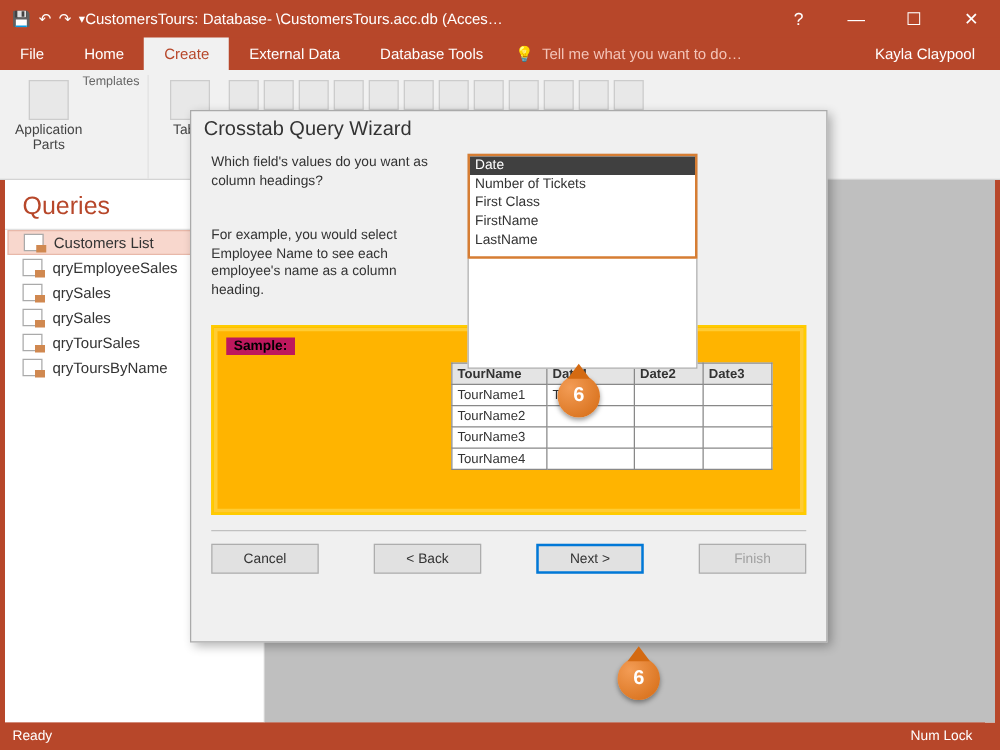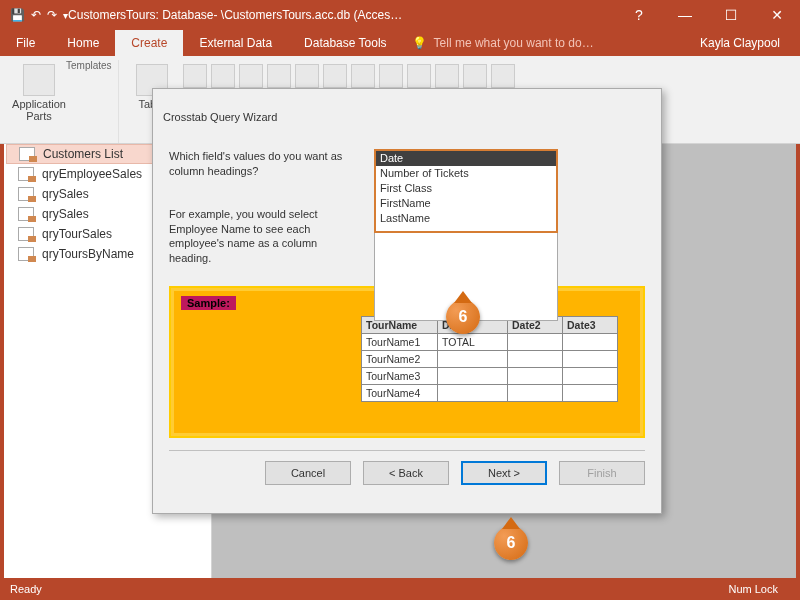--- a/index.html
+++ b/index.html
@@ -27,38 +27,38 @@
   .navpane { width: 208px; border-right: 1px solid #d4d4d4; background: #fff; display: flex; flex-direction: column; }
   .navpane h2 { font-size: 20px; font-weight: 400; color: #b7472a; padding: 10px 14px 6px 14px; border-bottom: 1px solid #e1e1e1; display:flex; justify-content:space-between; align-items:center;}
   .navpane h2 .arrow{font-size:11px;color:#888;}
   .navpane .item { display: flex; align-items: center; gap: 8px; padding: 3px 14px; font-size: 12px; color: #333; white-space: nowrap; overflow: hidden; }
   .navpane .item.sel { background: #f8d7cd; border: 1px solid #e8b8a9; margin: 0 2px; padding: 2px 12px; }
   .navpane .item .qico { width: 16px; height: 14px; background: linear-gradient(#fff,#fff); border: 1px solid #aaa; position: relative; }
   .navpane .item .qico::after { content:""; position:absolute; width:8px; height:6px; background:#d08850; bottom:-2px; right:-3px; }
   .doc-area { flex:1; background:#bfbfbf; }
   .statusbar { position: absolute; bottom: 0; left: 0; right: 12px; height: 22px; background: #b7472a; color: #fff; font-size: 11px; display: flex; align-items: center; padding: 0 10px; justify-content: space-between; }
   .wizard { position: absolute; top: 88px; left: 152px; width: 510px; height: 426px; background: #f0f0f0; border: 1px solid #aaa; box-shadow: 3px 3px 8px rgba(0,0,0,0.3); display: flex; flex-direction: column; font-size: 11px; color: #333; }
-  .wizard .wiztitle { padding: 22px 10px; font-size: 11px; }
+  .wizard .wiztitle { padding: 6px 10px; font-size: 16px; }
   .wizard .wizbody { flex: 1; padding: 4px 16px 0 16px; display: flex; flex-direction: column; }
   .wizard .toprow { display: flex; gap: 20px; }
   .wizard .instructions { width: 185px; line-height: 1.35; }
   .wizard .instructions .q { margin-bottom: 28px; }
   .wizard .fieldlist { flex: 1; border: 2px solid #d67d33; height: 84px; background: #fff; font-size: 11px; overflow: hidden; position: relative; }
   .wizard .fieldlist .fitem { padding: 0 4px; line-height: 15px; }
   .wizard .fieldlist .fitem.sel { background: #404040; color: #fff; }
   .wizard .sample { margin-top: 20px; border: 2px solid #ffcc00; background: #ffb400; padding: 8px 10px 18px 10px; height: 152px; box-shadow: inset 0 0 0 3px #ffcc33; }
   .wizard .sample .lbl { background: #be185d; color: #000; padding: 1px 6px; display: inline-block; font-size: 11px; font-weight: bold; }
   .wizard .sample table { border-collapse: collapse; background: #fff; margin-left: 180px; margin-top: 6px; font-size: 10.5px; }
   .wizard .sample th, .wizard .sample td { border: 1px solid #888; padding: 1px 4px; height: 17px; }
   .wizard .sample th { background: #e4e4e4; font-weight: bold; text-align: left; }
   .wizard .sample th:first-child, .wizard .sample td:first-child { width: 76px; }
   .wizard .sample th:nth-child(2), .wizard .sample td:nth-child(2) { width: 70px; }
   .wizard .sample th:nth-child(3), .wizard .sample th:nth-child(4), .wizard .sample td:nth-child(3), .wizard .sample td:nth-child(4) { width: 55px; }
   .wizard hr { border: none; border-top: 1px solid #c0c0c0; margin: 12px 0 10px 0; }
-  .wizard .buttons { display: flex; gap: 12px; justify-content: flex-end; padding-bottom: 16px; }
+  .wizard .buttons { display: flex; gap: 12px; justify-content: space-between; padding-bottom: 16px; }
   .wizard .buttons button { width: 86px; height: 24px; background: #e1e1e1; border: 1px solid #adadad; font-size: 11px; color: #333; }
   .wizard .buttons button.primary { border: 2px solid #0078d7; }
   .wizard .buttons button:disabled { color: #a0a0a0; }
   .callout { position: absolute; width: 34px; height: 34px; border-radius: 50%; background: radial-gradient(circle at 30% 30%, #f39c55, #d46a12); box-shadow: 0 2px 4px rgba(0,0,0,.4); color: #fff; display: flex; align-items: center; justify-content: center; font-size: 16px; font-weight: bold; }
   .callout .pt { position:absolute; width:0; height:0; border-left:9px solid transparent; border-right:9px solid transparent; border-bottom:12px solid #d46a12; top:-9px; left:8px; }
   .callout1 { top: 300px; left: 446px; }
   .callout2 { top: 526px; left: 494px; }
   .thin-border{ position:absolute; top:176px; left:364px; width:184px; height:174px; border:1px solid #aaa; background:#fff; z-index:0;}
 </style>
 </head>
@@ -122,20 +122,24 @@
       <div class="smallico"></div>
       <div class="smallico"></div>
       <div class="smallico"></div>
     </div>
     <div class="gname">&nbsp;</div>
   </div>
 </div>
 
 <div class="workarea">
   <div class="navpane">
+    <h2>
+        <span>Queries</span>
+        <span class="arrow">«</span>
+      </h2>
     <div class="item sel">
         <span class="qico"></span>
         <span>Customers List</span>
       </div>
     <div class="item">
         <span class="qico"></span>
         <span>qryEmployeeSales</span>
       </div>
     <div class="item">
         <span class="qico"></span>

